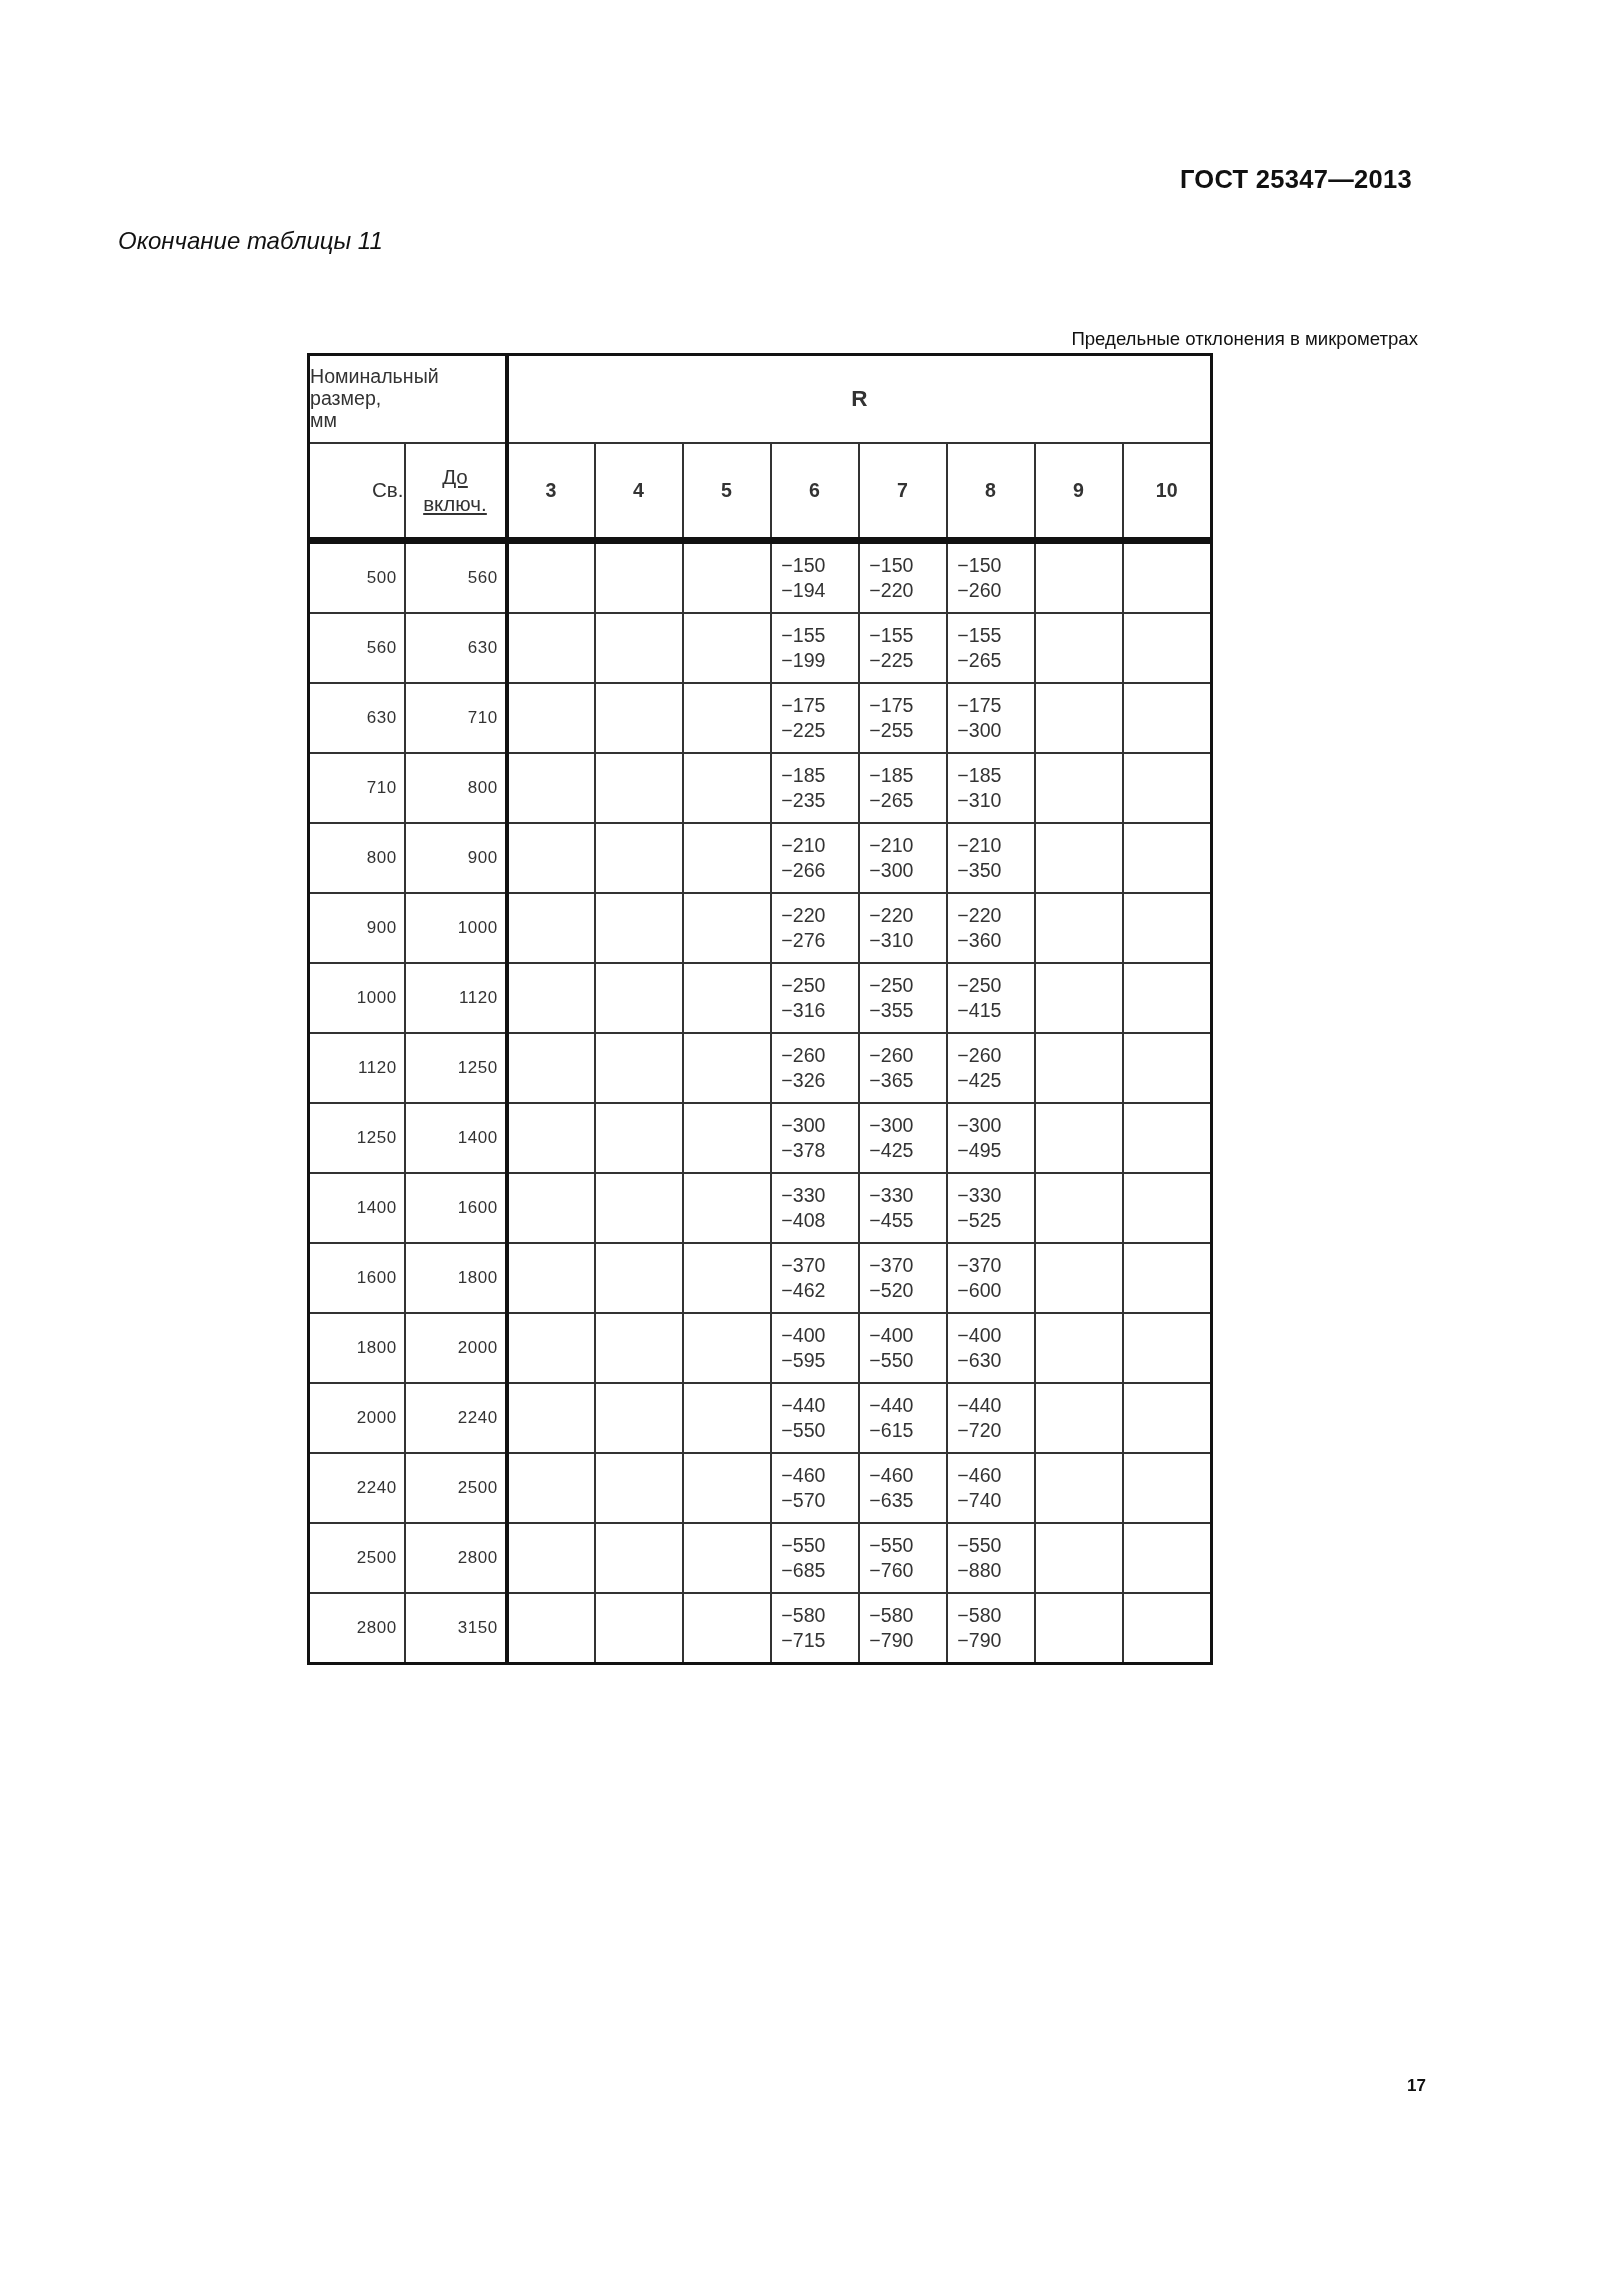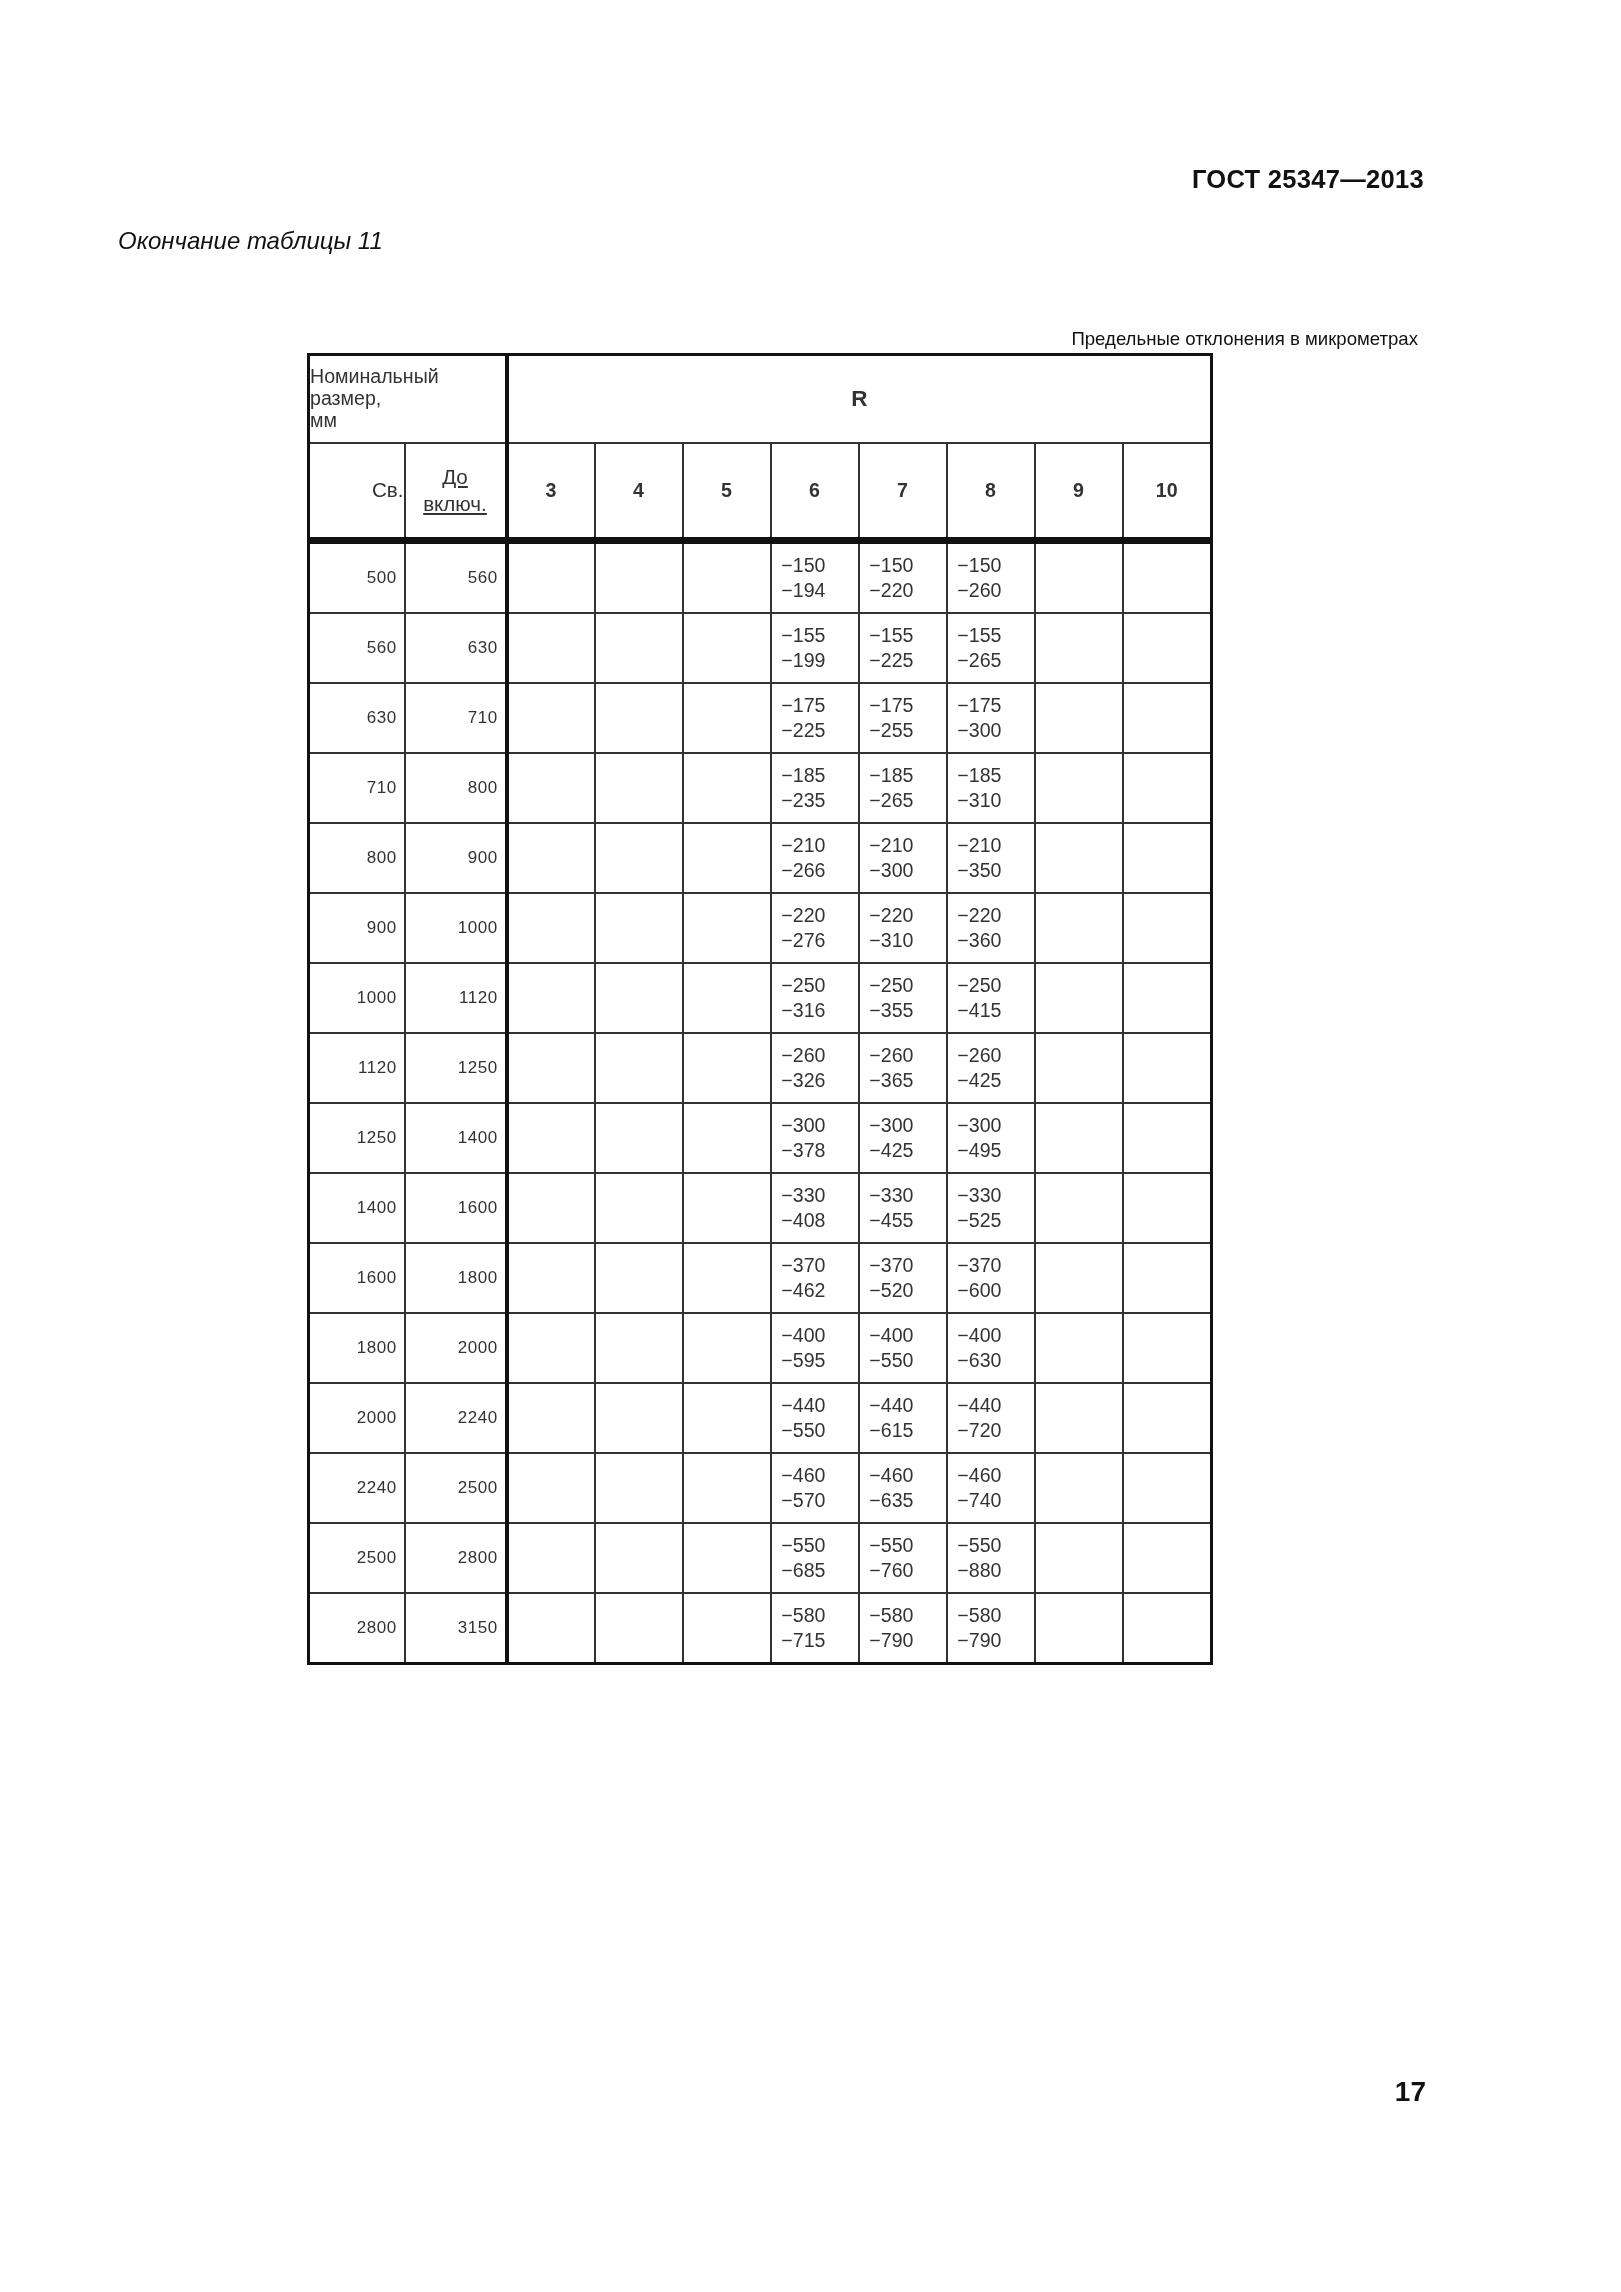--- a/index.html
+++ b/index.html
@@ -1,20 +1,20 @@
 <!DOCTYPE html>
 <html><head>
 <meta charset="utf-8">
 <style>
   html, body { margin: 0; padding: 0; background: #ffffff; }
   body { width: 1621px; height: 2293px; position: relative; overflow: hidden; font-family: "Liberation Sans", sans-serif; color: #111; }
-  .doc-code { position: absolute; top: 165px; right: 197px; font-size: 25.5px; font-weight: bold; letter-spacing: 0.3px; }
+  .doc-code { position: absolute; top: 165px; right: 209px; font-size: 25.5px; font-weight: bold; letter-spacing: 0.3px; }
   .caption { position: absolute; top: 227px; left: 118px; font-size: 24px; font-style: italic; }
   .units { position: absolute; top: 292px; right: 203px; font-size: 18.6px; margin-top: 36px; }
-  .page-num { position: absolute; top: 2076px; right: 195px; font-size: 28px; font-weight: bold; }
+  .page-num { position: absolute; top: 2076px; right: 195px; font-size: 17px; font-weight: bold; }
 
   table.tol { position: absolute; left: 307px; top: 353px; border-collapse: collapse; table-layout: fixed; border: 3.9px solid #111; }
   table.tol td, table.tol th { border: 2px solid #333; padding: 0; font-weight: normal; color: #333; }
   .col-sv { width: 96px; } .col-do { width: 102px; } .col-q { width: 88px; } .col-q10 { width: 89px; }
   .h1 { height: 88px; }
   .h2 { height: 98px; }
   .hdr-nom { font-size: 19.6px; line-height: 21.6px; text-align: left; border-right: 4.9px solid #111 !important; }
   .hdr-r { font-size: 22.5px; text-align: center; font-weight: bold !important; color: #444; }
   .hdr-sv { font-size: 20.6px; text-align: right; }
   .hdr-do { font-size: 20.6px; text-align: center; line-height: 27.4px; border-right: 4.9px solid #111 !important; text-decoration: underline; }

